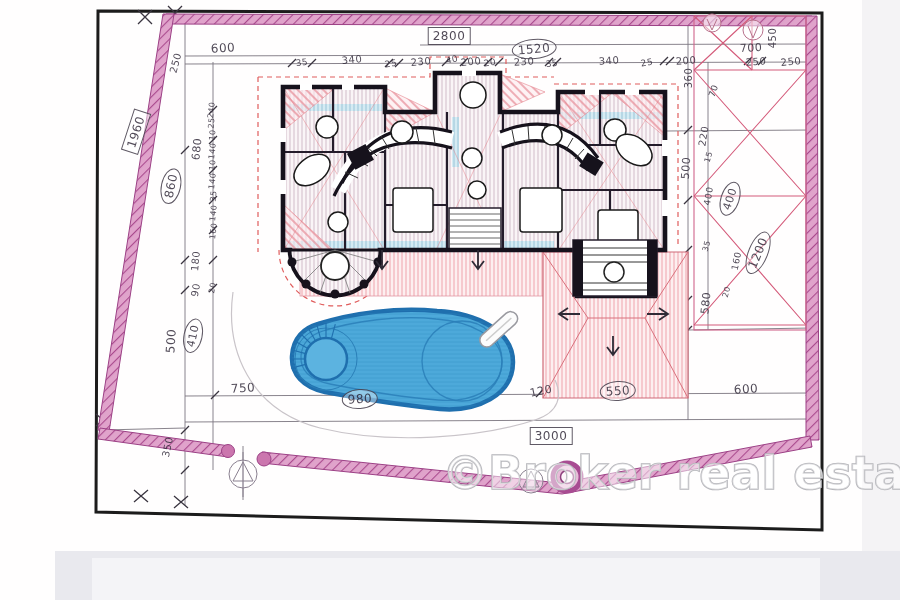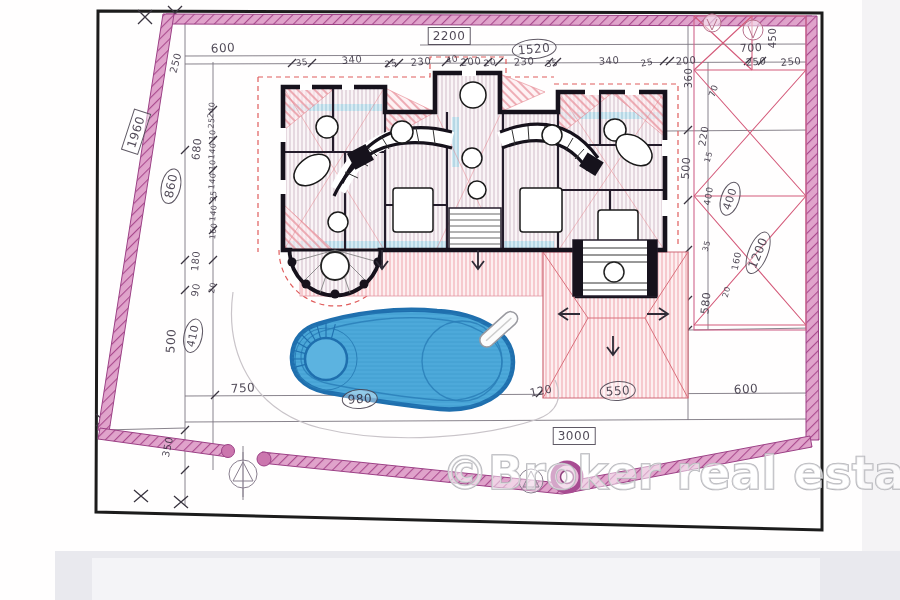--- a/index.html
+++ b/index.html
@@ -271,21 +271,21 @@
       <rect x="476" y="323" width="46" height="14" rx="7" fill="#fcfcfc" stroke="#9a9aa0" stroke-width="1.5"></rect>
       <line x1="482" y1="330" x2="516" y2="330" stroke="#cccccc" stroke-width="1.5"></line>
     </g>
   </g>
 
   <text x="700" y="489" text-anchor="middle" font-size="46" font-weight="bold" font-family="DejaVu Sans, sans-serif" fill="rgba(255,255,255,0.5)" stroke="#b5b5ba" stroke-width="1.6" style="paint-order:stroke" letter-spacing="0">©Broker real estate</text>
 </svg>
 
 <div id="label-layer">
       <span class="lbl" style="left: 223px; top: 48px; font-size: 12px; transform: translate(-50%, -50%) rotate(-3deg);">600</span>
-      <span class="lbl box" style="left: 449px; top: 36px; font-size: 12px; transform: translate(-50%, -50%) rotate(0deg);">2200</span>
+      <span class="lbl box" style="left: 449px; top: 36px; font-size: 12px; transform: translate(-50%, -50%) rotate(0deg);">2800</span>
       <span class="lbl circle" style="left: 534px; top: 49px; font-size: 12px; transform: translate(-50%, -50%) rotate(-5deg);">1520</span>
       <span class="lbl" style="left: 302px; top: 63px; font-size: 9px; transform: translate(-50%, -50%) rotate(-8deg);">35</span>
       <span class="lbl" style="left: 352px; top: 60px; font-size: 10px; transform: translate(-50%, -50%) rotate(-5deg);">340</span>
       <span class="lbl" style="left: 391px; top: 64px; font-size: 9px; transform: translate(-50%, -50%) rotate(-10deg);">25</span>
       <span class="lbl" style="left: 421px; top: 62px; font-size: 10px; transform: translate(-50%, -50%) rotate(-5deg);">230</span>
       <span class="lbl" style="left: 452px; top: 60px; font-size: 9px; transform: translate(-50%, -50%) rotate(-12deg);">40</span>
       <span class="lbl" style="left: 471px; top: 62px; font-size: 10px; transform: translate(-50%, -50%) rotate(-5deg);">200</span>
       <span class="lbl" style="left: 490px; top: 63px; font-size: 9px; transform: translate(-50%, -50%) rotate(-10deg);">20</span>
       <span class="lbl" style="left: 524px; top: 62px; font-size: 10px; transform: translate(-50%, -50%) rotate(-4deg);">230</span>
       <span class="lbl" style="left: 552px; top: 64px; font-size: 9px; transform: translate(-50%, -50%) rotate(-8deg);">35</span>
@@ -313,21 +313,21 @@
       <span class="lbl" style="left: 196px; top: 290px; font-size: 10px; transform: translate(-50%, -50%) rotate(-80deg);">90</span>
       <span class="lbl" style="left: 213px; top: 288px; font-size: 8px; transform: translate(-50%, -50%) rotate(-80deg);">20</span>
       <span class="lbl" style="left: 171px; top: 341px; font-size: 12px; transform: translate(-50%, -50%) rotate(-86deg);">500</span>
       <span class="lbl circle" style="left: 193px; top: 336px; font-size: 11px; transform: translate(-50%, -50%) rotate(-78deg);">410</span>
       <span class="lbl" style="left: 168px; top: 447px; font-size: 10px; transform: translate(-50%, -50%) rotate(-78deg);">350</span>
       <span class="lbl" style="left: 243px; top: 388px; font-size: 12px; transform: translate(-50%, -50%) rotate(-3deg);">750</span>
       <span class="lbl circle" style="left: 360px; top: 399px; font-size: 12px; transform: translate(-50%, -50%) rotate(-4deg);">980</span>
       <span class="lbl" style="left: 541px; top: 391px; font-size: 11px; transform: translate(-50%, -50%) rotate(-12deg);">120</span>
       <span class="lbl circle" style="left: 618px; top: 391px; font-size: 12px; transform: translate(-50%, -50%) rotate(-4deg);">550</span>
       <span class="lbl" style="left: 746px; top: 389px; font-size: 12px; transform: translate(-50%, -50%) rotate(-3deg);">600</span>
-      <span class="lbl box" style="left: 551px; top: 436px; font-size: 12px; transform: translate(-50%, -50%) rotate(0deg); margin-left: 23px;">3000</span>
+      <span class="lbl box" style="left: 551px; top: 436px; font-size: 12px; transform: translate(-50%, -50%) rotate(0deg);">3000</span>
       <span class="lbl" style="left: 689px; top: 78px; font-size: 10px; transform: translate(-50%, -50%) rotate(-90deg);">360</span>
       <span class="lbl" style="left: 714px; top: 91px; font-size: 9px; transform: translate(-50%, -50%) rotate(-70deg);">70</span>
       <span class="lbl" style="left: 704px; top: 136px; font-size: 10px; transform: translate(-50%, -50%) rotate(-80deg);">220</span>
       <span class="lbl" style="left: 709px; top: 157px; font-size: 8px; transform: translate(-50%, -50%) rotate(-75deg);">15</span>
       <span class="lbl" style="left: 686px; top: 168px; font-size: 11px; transform: translate(-50%, -50%) rotate(-86deg);">500</span>
       <span class="lbl" style="left: 709px; top: 196px; font-size: 9px; transform: translate(-50%, -50%) rotate(-80deg);">400</span>
       <span class="lbl circle" style="left: 730px; top: 199px; font-size: 11px; transform: translate(-50%, -50%) rotate(-72deg);">400</span>
       <span class="lbl" style="left: 707px; top: 246px; font-size: 8px; transform: translate(-50%, -50%) rotate(-75deg);">35</span>
       <span class="lbl circle" style="left: 758px; top: 253px; font-size: 12px; transform: translate(-50%, -50%) rotate(-68deg);">1200</span>
       <span class="lbl" style="left: 737px; top: 261px; font-size: 9px; transform: translate(-50%, -50%) rotate(-78deg);">160</span>

